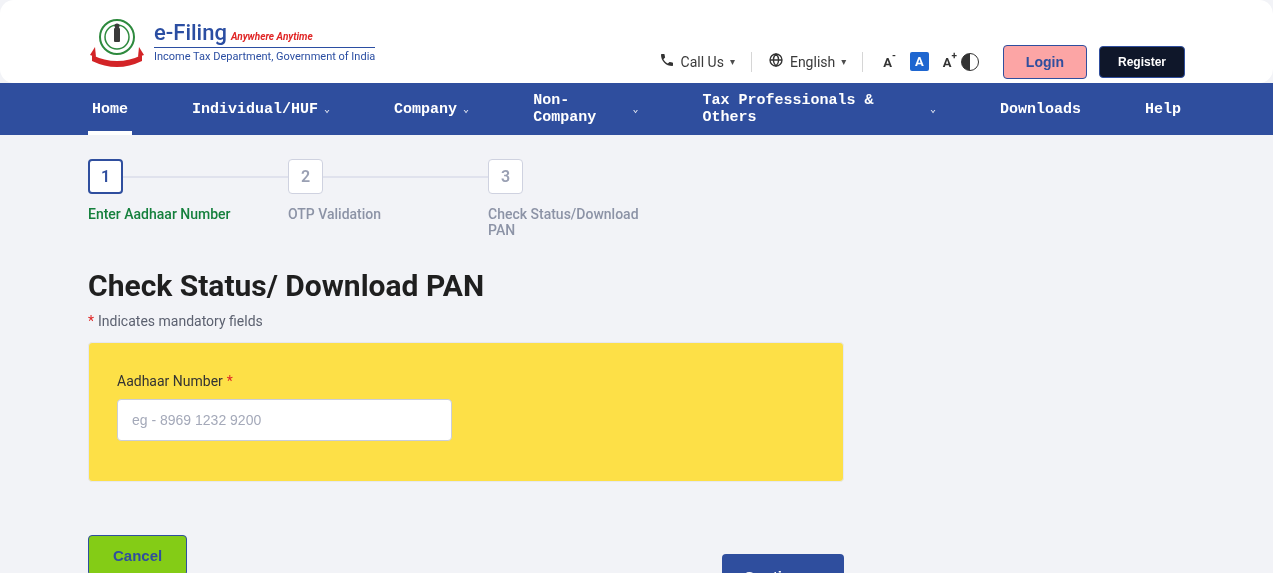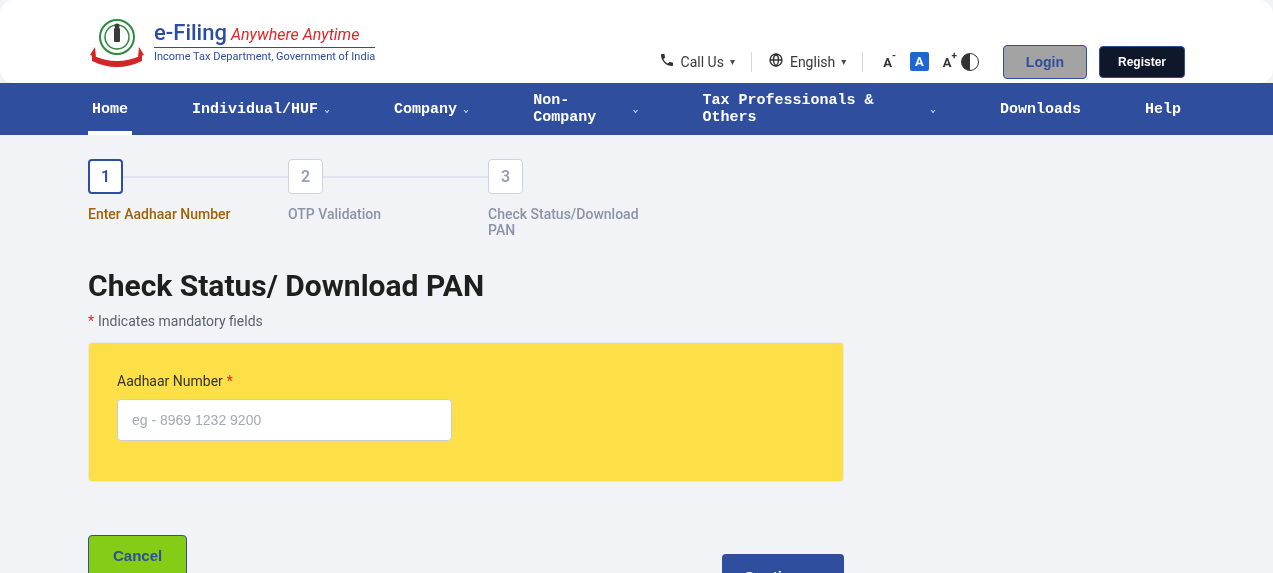--- a/index.html
+++ b/index.html
@@ -22,37 +22,37 @@
 }
 .logo-wrap { display: flex; align-items: center; }
 .emblem-badge {
   width: 58px; height: 54px; position: relative;
   display: flex; align-items: center; justify-content: center;
 }
 .emblem-badge svg { width: 58px; height: 54px; }
 .brand-text { margin-left: 8px; }
 .brand-top { display: flex; align-items: baseline; border-bottom: 1px solid #2b4ea2; padding-bottom: 2px; }
 .brand-efiling { font-size: 22px; color: #2b4ea2; font-weight: 500; }
-.brand-tagline { font-size: 16px; color: #e02626; font-style: italic; margin-left: 4px; }
+.brand-tagline { font-size: 10px; color: #e02626; font-style: italic; margin-left: 4px; font-weight: bold; }
 .brand-sub { font-size: 11px; color: #2b4ea2; margin-top: 2px; }
 
 .header-actions {
   display: flex; align-items: center; margin-top: 40px;
 }
 .action-group { display: flex; align-items: center; color: #3a3a3a; font-size: 14px; cursor: pointer; }
 .action-group + .divider { margin: 0 16px; width: 1px; height: 20px; background: #d6d6d6; }
 .action-group.callus { gap: 6px; }
 .action-group.lang { gap: 6px; }
 .font-sizes { display: flex; gap: 10px; align-items: center; }
 .font-btn { font-size: 13px; font-weight: 700; color: #333; cursor: pointer; padding: 2px 4px; position: relative;}
 .font-btn sup { font-size: 10px; position: relative; top: -3px;}
 .font-btn.active { background: #1e66d0; color: #fff; border-radius: 2px; padding: 2px 5px;}
 .contrast-icon { width: 18px; height: 18px; border-radius: 50%; background: linear-gradient(90deg, #333 50%, #fff 50%); border: 1px solid #333; cursor: pointer;}
 .btn-login {
-  border: 1px solid #2f4e9e; color: #2f4e9e; background: #a3a3a3;
+  border: 1px solid #2f4e9e; color: #2f4e9e; background: #fca5a5;
   padding: 8px 22px; border-radius: 4px; font-weight: 600; font-size: 14px; cursor: pointer;
 }
 .btn-register {
   border: 1px solid #2f4e9e; color: #fff; background: #0f172a;
   padding: 8px 18px; border-radius: 4px; font-weight: 600; font-size: 12px; cursor: pointer; margin-left: 12px;
 }
 
 
 .nav-bar {
   background: #2f4e9e;
@@ -76,21 +76,21 @@
 .main { padding: 24px 88px 40px; }
 .stepper { display: flex; align-items: flex-start; margin-bottom: 30px;}
 .step { width: 200px; position: relative;}
 .step-box {
   width: 35px; height: 35px; border-radius: 4px;
   display: flex; align-items: center; justify-content: center;
   font-weight: 600; font-size: 16px;
 }
 .step.active .step-box { border: 2px solid #2f4e9e; color: #2f4e9e; background:#fff;}
 .step.inactive .step-box { border: 1px solid #cfd2e0; color: #9aa0b3; background:#fff;}
-.step-label { margin-top: 12px; font-size: 14px; color: #a16207; font-weight: 500;}
+.step-label { margin-top: 12px; font-size: 14px; color: #15803d; font-weight: 500;}
 .step.inactive .step-label { color: #8c93a6; }
 .step-label.wrap { max-width: 170px; color:#8c93a6;}
 .step-line {
   position: absolute; top: 17px; left: 35px; right: 0;
   height: 2px; background: #e0e2ed;
 }
 .step:last-child .step-line { display: none; }
 
 .page-title {
   font-size: 30px; font-weight: 700; color: #1f1f1f; margin-bottom: 10px;

